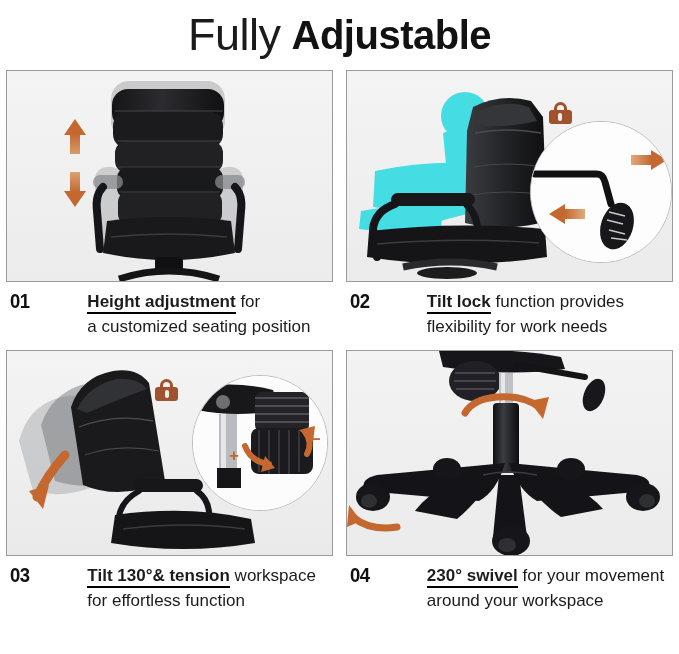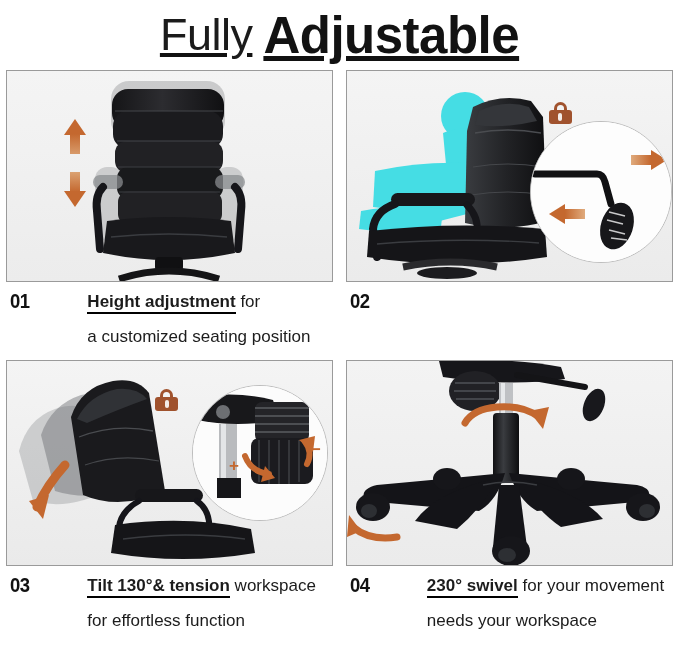--- a/index.html
+++ b/index.html
@@ -17,29 +17,28 @@
   }
 
   
   .title {
     width: 679px;
     height: 70px;
     display: flex;
     align-items: center;
     justify-content: center;
     letter-spacing: -0.5px;
-    text-decoration: underline;
   }
   .title .light {
     font-size: 45px;
     font-weight: 400;
     color: #1b1b1b;
   }
   .title .bold {
-    font-size: 51px;
+    font-size: 40px;
     font-weight: 700;
     color: #121212;
     margin-left: 11px;
   }
 
   
   .grid {
     width: 679px;
     display: flex;
     flex-wrap: wrap;
@@ -85,21 +84,21 @@
     font-size: 17px;
     line-height: 22px;
     color: #1c1c1c;
     max-width: 270px;
   }
   .cap-text .hl {
     font-weight: 700;
     border-bottom: 2px solid #000000;
     padding-bottom: 1px;
   }
-  .cap-line2 { display: block; margin-top: 13px; }
+  .cap-line2 { display: block; margin-top: 3px; }
 
   .lock {
     position: absolute;
     width: 23px;
     height: 21px;
   }
   .lock .shackle {
     position: absolute;
     left: 5px;
     top: 0;
@@ -350,20 +349,24 @@
             <div class="head"></div>
         </div>
         <div class="arr-left abs" style="left:18px; top:82px;">
           <div class="head"></div>
             <div class="stem"></div>
         </div>
       </div>
     </div>
     <div class="caption">
       <span class="num">02</span>
+      <span class="cap-text">
+        <span class="hl">Tilt lock</span><span> function provides</span>
+        <span class="cap-line2">flexibility for work needs</span>
+      </span>
     </div>
   </div>
 
   <div class="cell row2">
     <div class="panel">
       <svg width="325" height="204" viewBox="0 0 325 204">
         <defs>
           <linearGradient id="bgG3" x1="0" y1="0" x2="0" y2="1">
             <stop offset="0" stop-color="#f4f4f4"></stop>
               <stop offset="1" stop-color="#eaeaea"></stop>
@@ -504,18 +507,18 @@
         <path d="M196 68 L182 50 L202 46 Z" fill="#c4682f"></path>
 
         <path d="M6 166 Q22 180 50 176" stroke="#c4682f" stroke-width="7" fill="none" stroke-linecap="round"></path>
         <path d="M2 154 L14 170 L0 176 Z" fill="#c4682f"></path>
       </svg>
     </div>
     <div class="caption">
       <span class="num">04</span>
       <span class="cap-text">
         <span class="hl">230° swivel</span><span> for your movement</span>
-        <span class="cap-line2">needs your workspace</span>
+        <span class="cap-line2">around your workspace</span>
       </span>
     </div>
   </div>
 
 </div>
 
 </body></html>

